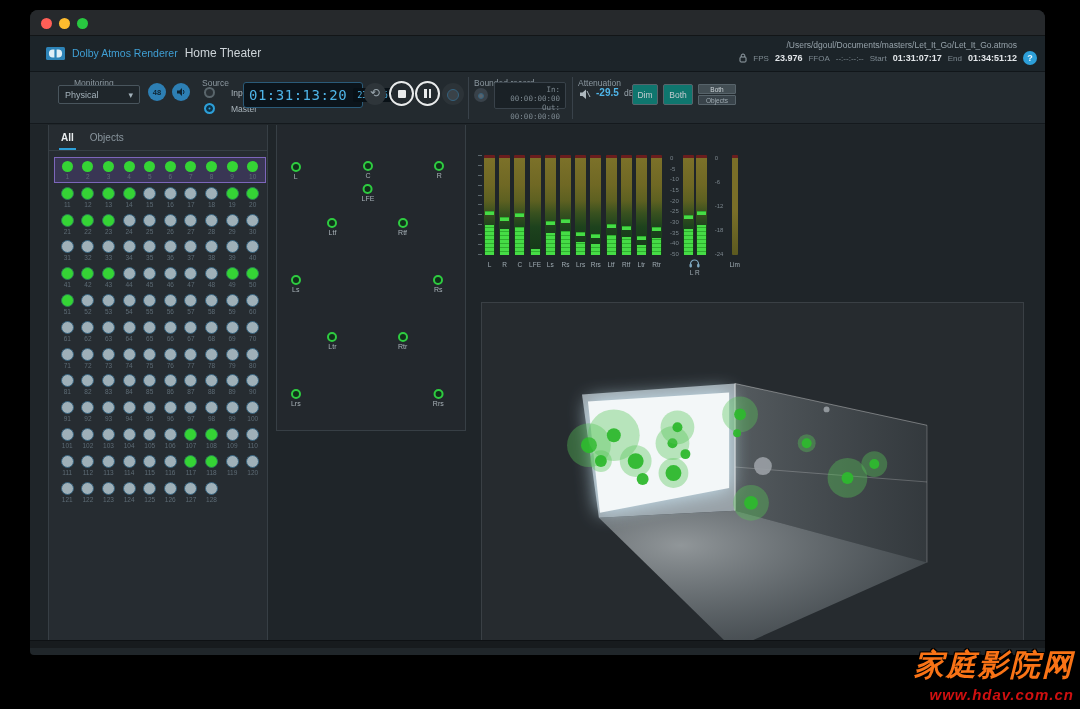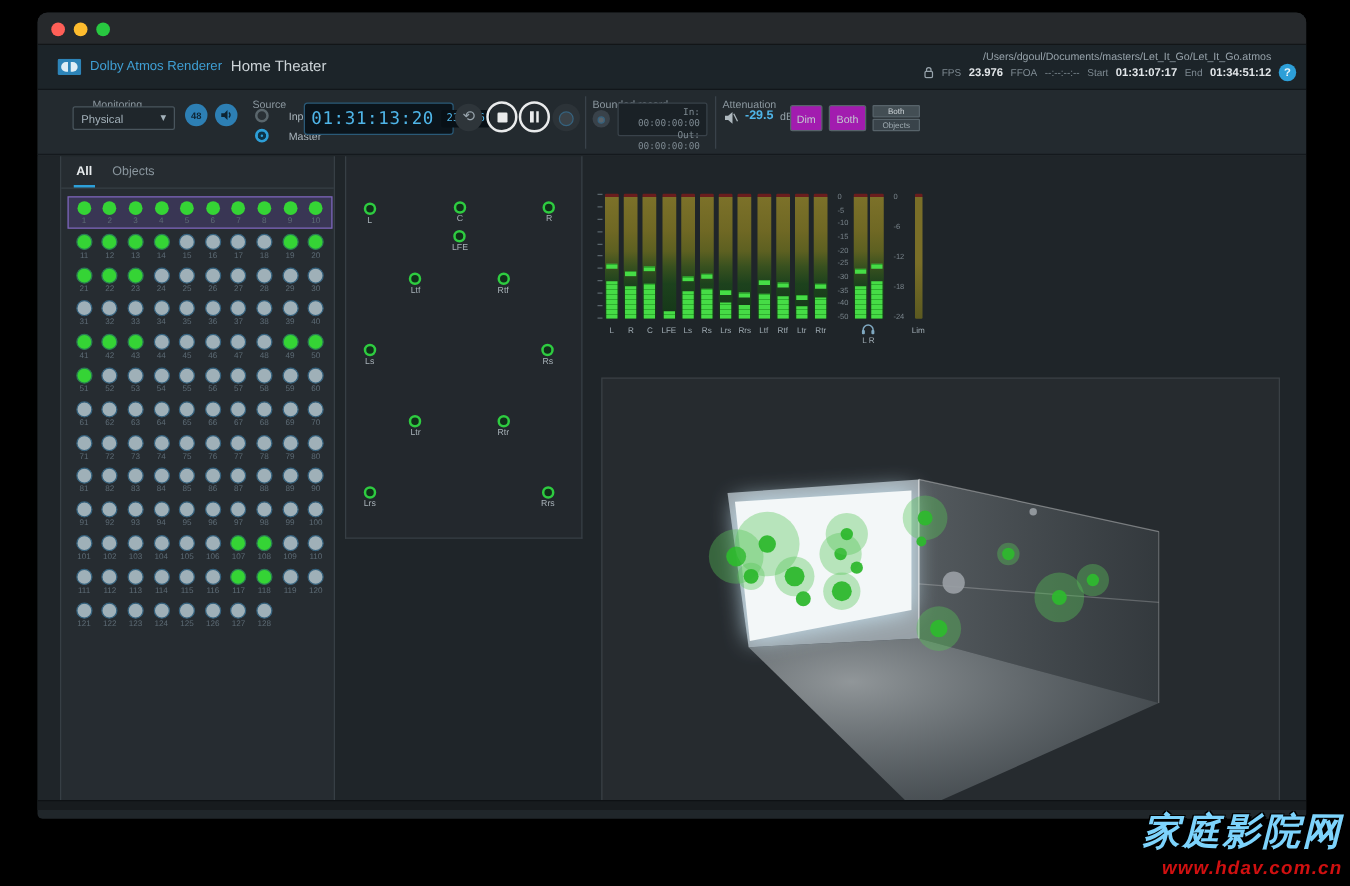--- a/index.html
+++ b/index.html
@@ -62,21 +62,21 @@
   #br-rec { position:absolute; left:444px; top:16px; width:14px; height:14px; border-radius:50%;
     background:#39424a; }
   #br-rec .dot { position:absolute; left:4px; top:4px; width:6px; height:6px; border-radius:50%; background:#59636b; }
   #br-box { position:absolute; left:464px; top:10px; width:72px; height:27px; background:#1a2126;
     border:1px solid #39424a; border-radius:2px; padding:2px 5px; display:flex; flex-direction:column;
     justify-content:space-between; }
   .br-line { color:#7e8a92; font-size:7.5px; text-align:right; font-family:"DejaVu Sans Mono",monospace; }
 
   #att-val { position:absolute; left:566px; top:15px; color:#4fb5e8; font-size:10px; font-weight:bold; }
   #att-unit { position:absolute; left:594px; top:16px; color:#97a3ab; font-size:8.5px; }
-  .sm-btn { position:absolute; top:12px; height:21px; background:#a21caf; border:1px solid #57636a;
+  .sm-btn { position:absolute; top:12px; height:21px; background:#0f766e; border:1px solid #57636a;
     border-radius:2px; color:#c3cbd0; font-size:8.5px; display:flex; align-items:center; justify-content:center; }
   #btn-dim { left:602px; width:26px; } #btn-mute { left:633px; width:30px; }
   #mode-stack { position:absolute; left:668px; top:12px; width:38px; height:21px; display:flex;
     flex-direction:column; gap:1px; }
   .mode-btn { flex:1; background:#434e54; border:1px solid #57636a; color:#cdd4d8; font-size:6.5px;
     display:flex; align-items:center; justify-content:center; border-radius:1px; }
   .mode-btn.dim2 { background:#39434a; color:#9fabb2; }
 
   
   #content { position:absolute; left:0; top:115px; width:1015px; height:523px; background:#1f2529; }
@@ -146,21 +146,21 @@
   #room-svg { width:100%; height:100%; }
   .halo { fill:#56c556; opacity:.38; }
   .obj { fill:#2eb82e; opacity:.95; }
   .gray-obj { fill:#9aa0a5; opacity:.9; }
 
   #bottom-strip { position:absolute; left:0; bottom:0; width:100%; height:8px; background:#171b1e;
     border-top:1px solid #0e1114; }
 
   
   #watermark { position:absolute; right:6px; bottom:6px; text-align:right; font-style:italic; }
-  #wm-1 { color:#7dd3fc; font-size:30px; font-weight:bold; letter-spacing:2px;
+  #wm-1 { color:#f97316; font-size:30px; font-weight:bold; letter-spacing:2px;
     text-shadow:2px 2px 0 #000,-1px -1px 0 #000,1px -1px 0 #000,-1px 1px 0 #000; }
   #wm-2 { color:#d01010; font-size:15px; font-weight:bold; letter-spacing:1px;
     text-shadow:1px 1px 0 #000; }
 </style>
 </head>
 <body>
 
 <div id="stage">
   <div id="app">
 

